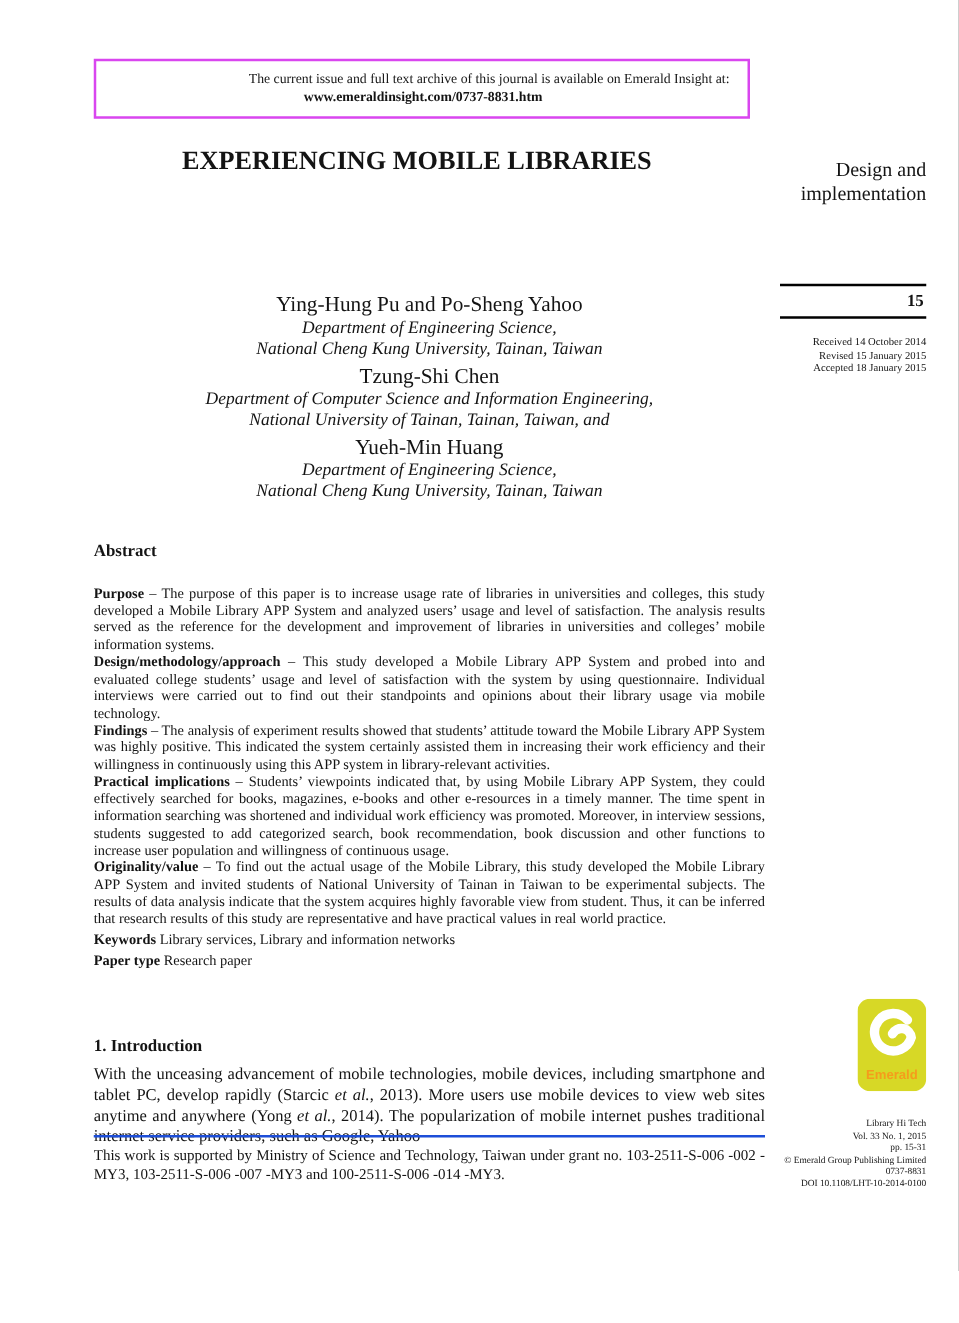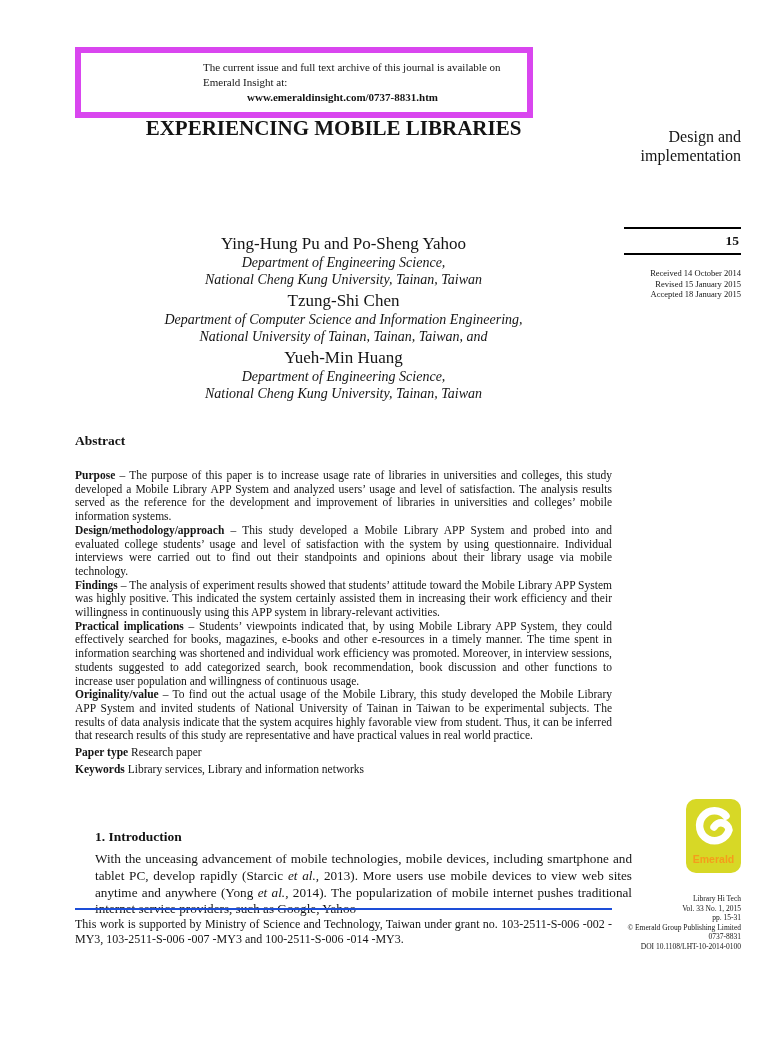--- a/index.html
+++ b/index.html
@@ -10,23 +10,23 @@
     background: #ffffff;
     margin: 0 auto;
     overflow: hidden;
     color: #141414;
     font-family: "Liberation Serif", serif;
   }
 
   
   .archive-box {
     position: absolute;
-    left: 75px; top: 47px; width: 458px;
+    left: 75px; top: 47px; width: 525px;
     box-sizing: border-box;
-    border: 6px solid #d946ef;
+    border: 2px solid #d946ef;
     padding: 7px 10px 7px 122px;
     font-size: 11px; line-height: 15px;
   }
   .archive-line2 { font-weight: bold; margin-left: 44px; }
 
   
   .series-title {
     position: absolute;
     left: 65px; top: 116px; width: 537px;
     text-align: center; font-weight: bold; font-size: 21px;
@@ -67,21 +67,21 @@
   .author-name { font-size: 17px; line-height: 20px; margin-top: 3px; }
   .author-affil { font-size: 14px; font-style: italic; line-height: 17px; }
 
   
   .abstract { position: absolute; left: 75px; top: 433px; width: 537px; }
   .abstract-heading { font-weight: bold; font-size: 13.5px; margin-bottom: 20px; }
   p.abs { margin: 0; font-size: 11.5px; line-height: 13.7px; text-align: justify; }
   p.kw { text-align: left; margin-top: 3px; }
 
   
-  .introduction { position: absolute; left: 75px; top: 829px; width: 537px; margin-left: 20px; }
+  .introduction { position: absolute; left: 75px; top: 829px; width: 537px; }
   .intro-heading { font-weight: bold; font-size: 13.5px; margin-bottom: 6px; }
   .intro-para { margin: 0; font-size: 13.2px; line-height: 16.8px; text-align: justify; }
 
   
   .footnote {
     position: absolute;
     left: 75px; top: 908px; width: 537px;
     border-top: 2px solid #1d4ed8;
     padding-top: 7px;
     font-size: 12px; line-height: 15px; text-align: justify;
@@ -137,22 +137,22 @@
     <div>Accepted 18 January 2015</div>
   </div>
 
   <div class="abstract">
     <div class="abstract-heading">Abstract</div>
     <p class="abs"><b>Purpose</b><span> – The purpose of this paper is to increase usage rate of libraries in universities and colleges, this study developed a Mobile Library APP System and analyzed users’ usage and level of satisfaction. The analysis results served as the reference for the development and improvement of libraries in universities and colleges’ mobile information systems.</span></p>
     <p class="abs"><b>Design/methodology/approach</b><span> – This study developed a Mobile Library APP System and probed into and evaluated college students’ usage and level of satisfaction with the system by using questionnaire. Individual interviews were carried out to find out their standpoints and opinions about their library usage via mobile technology.</span></p>
     <p class="abs"><b>Findings</b><span> – The analysis of experiment results showed that students’ attitude toward the Mobile Library APP System was highly positive. This indicated the system certainly assisted them in increasing their work efficiency and their willingness in continuously using this APP system in library-relevant activities.</span></p>
     <p class="abs"><b>Practical implications</b><span> – Students’ viewpoints indicated that, by using Mobile Library APP System, they could effectively searched for books, magazines, e-books and other e-resources in a timely manner. The time spent in information searching was shortened and individual work efficiency was promoted. Moreover, in interview sessions, students suggested to add categorized search, book recommendation, book discussion and other functions to increase user population and willingness of continuous usage.</span></p>
     <p class="abs"><b>Originality/value</b><span> – To find out the actual usage of the Mobile Library, this study developed the Mobile Library APP System and invited students of National University of Tainan in Taiwan to be experimental subjects. The results of data analysis indicate that the system acquires highly favorable view from student. Thus, it can be inferred that research results of this study are representative and have practical values in real world practice.</span></p>
+    <p class="abs kw"><b>Keywords</b><span> Library services, Library and information networks</span></p>
     <p class="abs kw"><b>Paper type</b><span> Research paper</span></p>
-    <p class="abs kw"><b>Keywords</b><span> Library services, Library and information networks</span></p>
   </div>
 
   <div class="introduction">
     <div class="intro-heading">1. Introduction</div>
     <p class="intro-para"><span>With the unceasing advancement of mobile technologies, mobile devices, including smartphone and tablet PC, develop rapidly (Starcic </span><i>et al.</i><span>, 2013). More users use mobile devices to view web sites anytime and anywhere (Yong </span><i>et al.</i><span>, 2014). The popularization of mobile internet pushes traditional internet service providers, such as Google, Yahoo</span></p>
   </div>
 
   <div class="footnote">This work is supported by Ministry of Science and Technology, Taiwan under grant no. 103-2511-S-006 -002 -MY3, 103-2511-S-006 -007 -MY3 and 100-2511-S-006 -014 -MY3.</div>
 
   <div class="emerald-logo">

